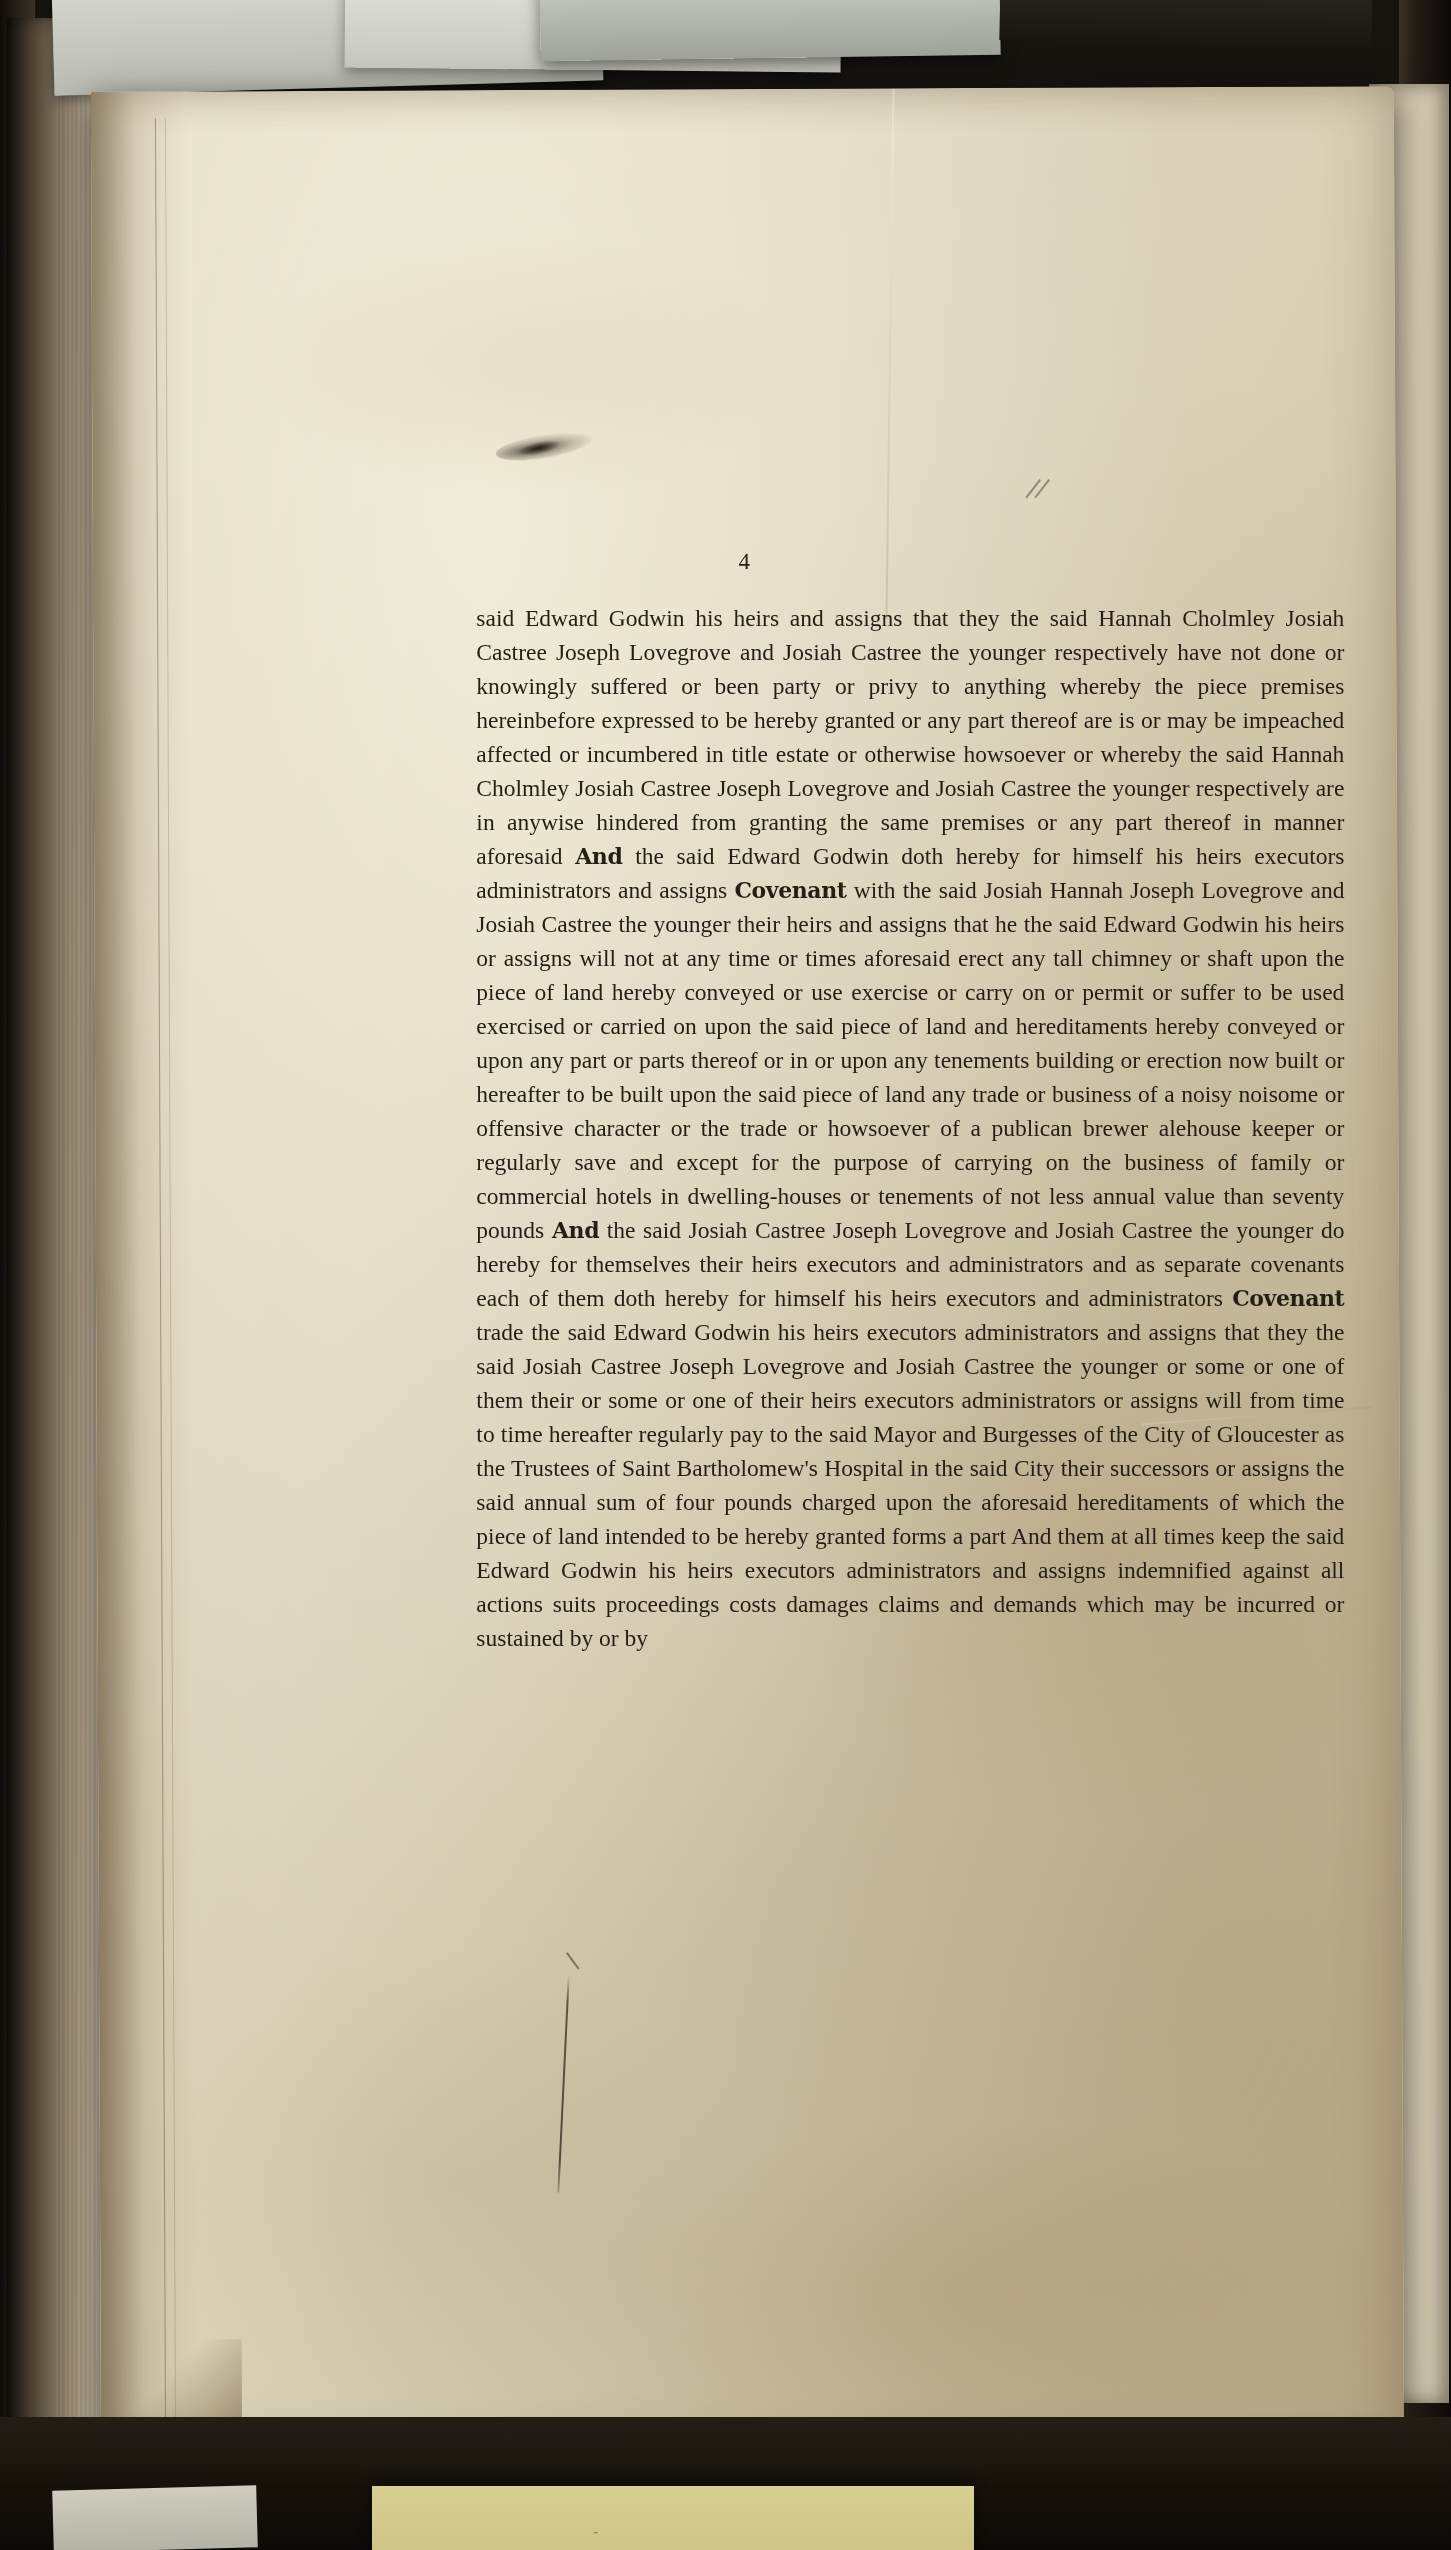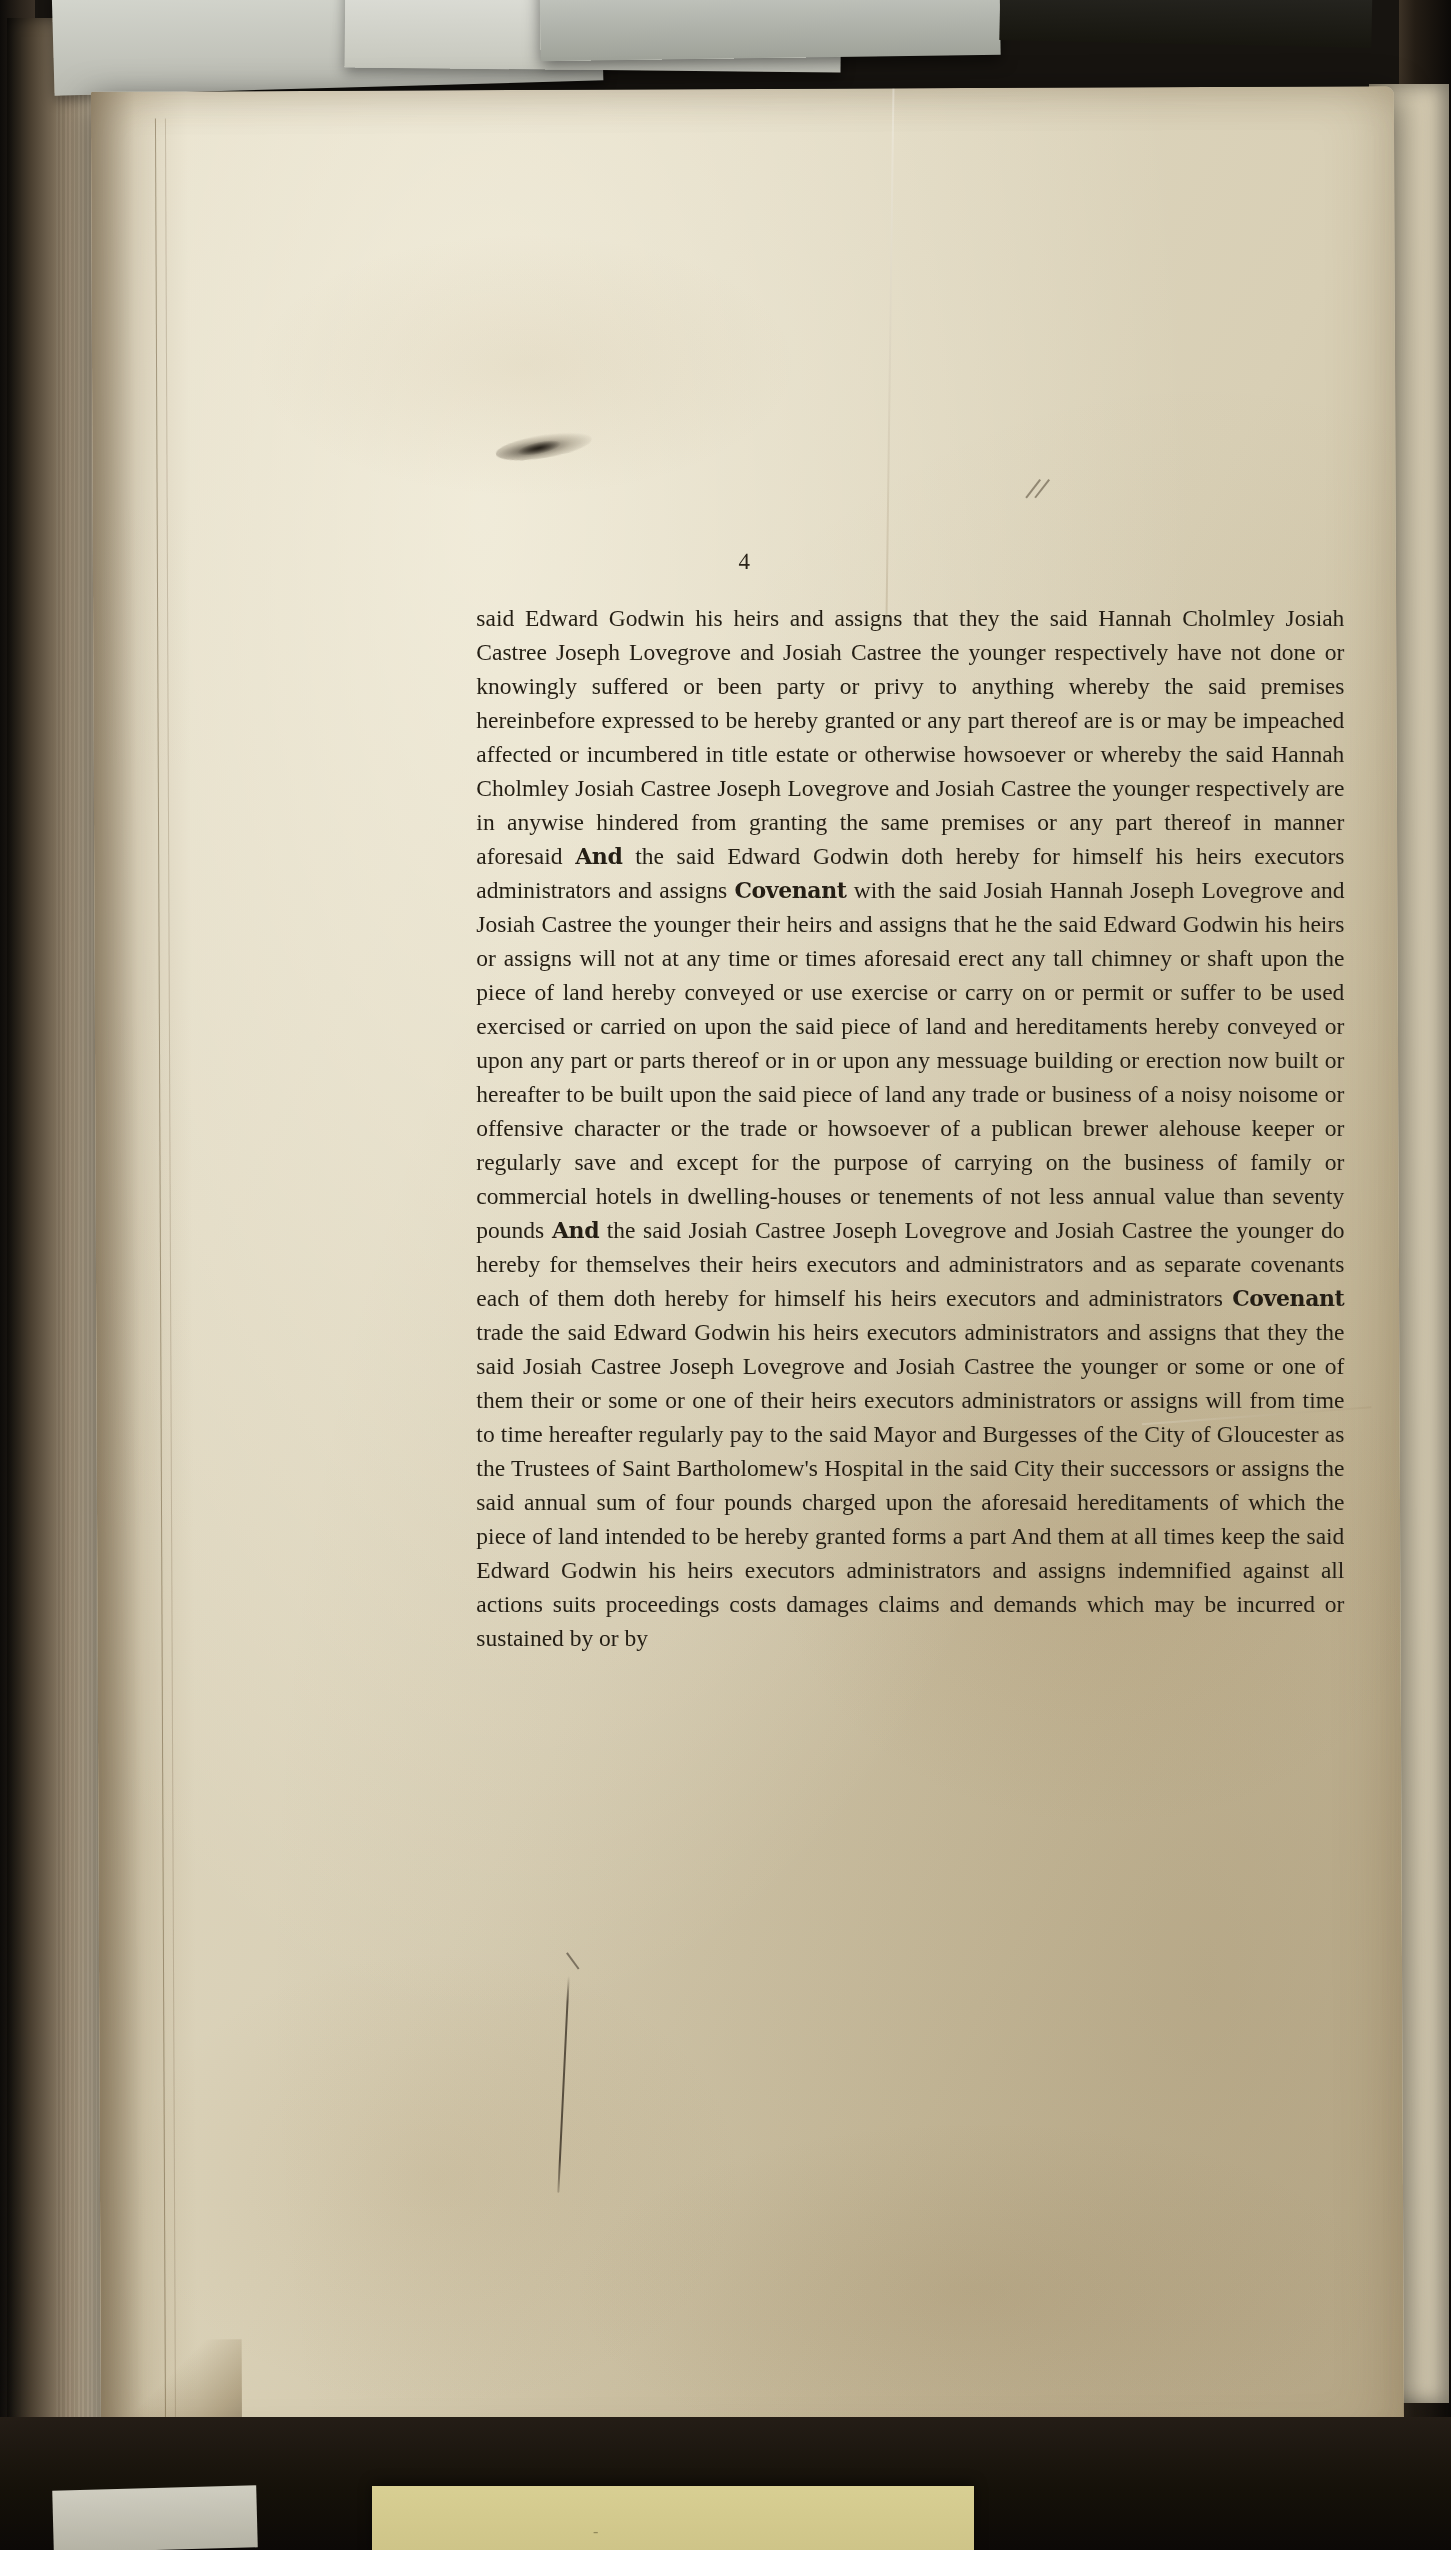--- a/index.html
+++ b/index.html
@@ -355,38 +355,38 @@
     <div id="bracket"></div>
     <div id="bracket-top"></div>
 
     <div id="folio">4</div>
 
     <div id="textblock">
       <p class="body">
         <span>said Edward Godwin his heirs and assigns that they the said</span>
         <span>Hannah Cholmley Josiah Castree Joseph Lovegrove and Josiah</span>
         <span>Castree the younger respectively have not done or knowingly</span>
-        <span>suffered or been party or privy to anything whereby the said</span>
+        <span>suffered or been party or privy to anything whereby the piece</span>
         <span>premises hereinbefore expressed to be hereby granted or any part</span>
         <span>thereof are is or may be impeached affected or incumbered in</span>
         <span>title estate or otherwise howsoever or whereby the said Hannah</span>
         <span>Cholmley Josiah Castree Joseph Lovegrove and Josiah Castree the</span>
         <span>younger respectively are in anywise hindered from granting the</span>
         <span>same premises or any part thereof in manner aforesaid</span>
         <span class="blk">And</span>
         <span>the said Edward Godwin doth hereby for himself his heirs executors administrators and assigns</span>
         <span class="blk">Covenant</span>
         <span>with the said Josiah Hannah</span>
         <span>Joseph Lovegrove and Josiah Castree the younger their heirs</span>
         <span>and assigns that he the said Edward Godwin his heirs or assigns</span>
         <span>will not at any time or times aforesaid erect any tall chimney</span>
         <span>or shaft upon the piece of land hereby conveyed or use exercise or</span>
         <span>carry on or permit or suffer to be used exercised or carried on upon</span>
         <span>the said piece of land and hereditaments hereby conveyed or upon</span>
-        <span>any part or parts thereof or in or upon any messuage building or</span>
+        <span>any part or parts thereof or in or upon any tenements building or</span>
         <span>erection now built or hereafter to be built upon the said piece of</span>
         <span>land any trade or business of a noisy noisome or offensive character</span>
         <span>or the trade or howsoever of a publican brewer alehouse keeper or</span>
         <span>regularly save and except for the purpose of carrying on the business</span>
         <span>of family or commercial hotels in dwelling-houses or tenements of not</span>
         <span>less annual value than seventy pounds</span>
         <span class="blk">And</span>
         <span>the said Josiah Castree Joseph Lovegrove and Josiah Castree the younger do hereby for themselves their heirs executors and administrators and as separate covenants each of them doth hereby for himself his heirs executors and administrators</span>
         <span class="blk">Covenant</span>
         <span>trade the said Edward Godwin his</span>

